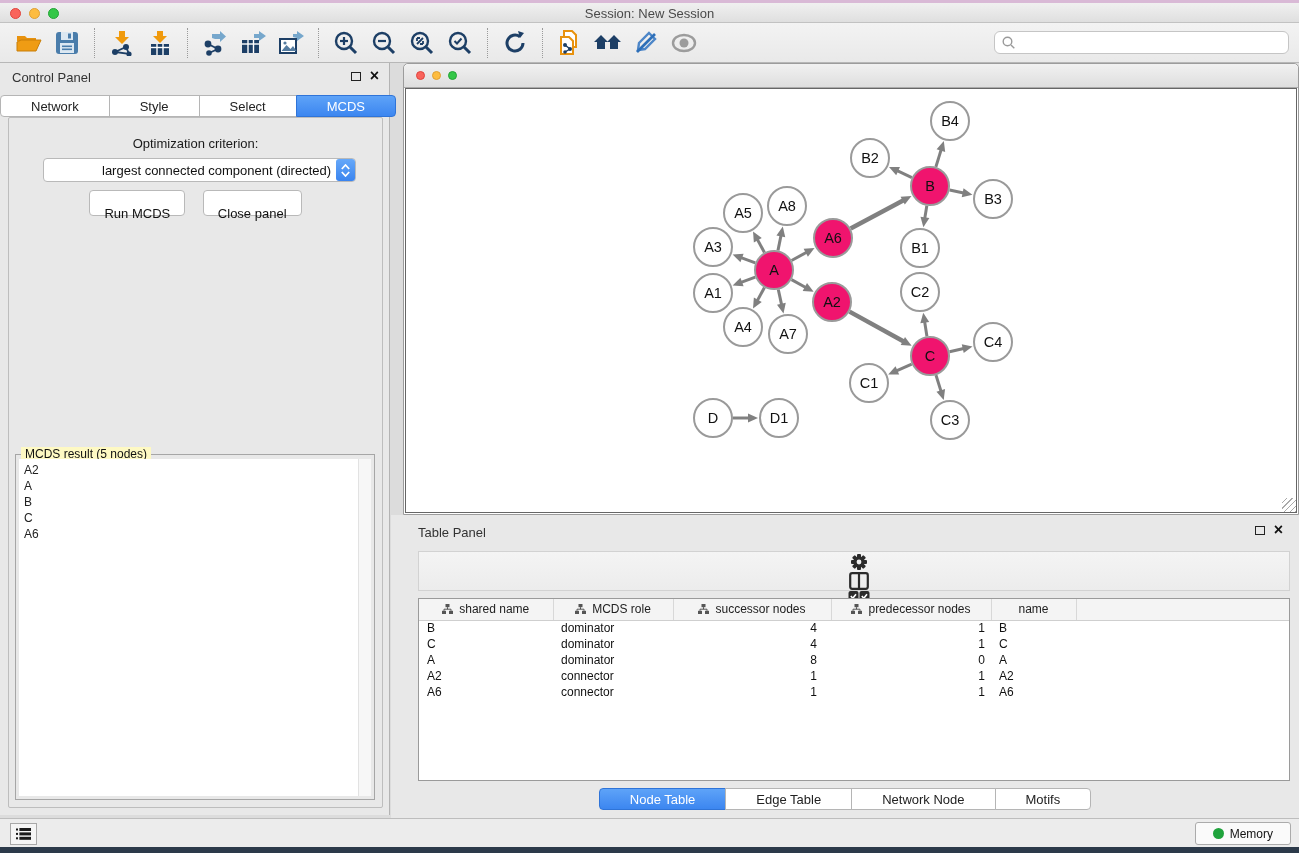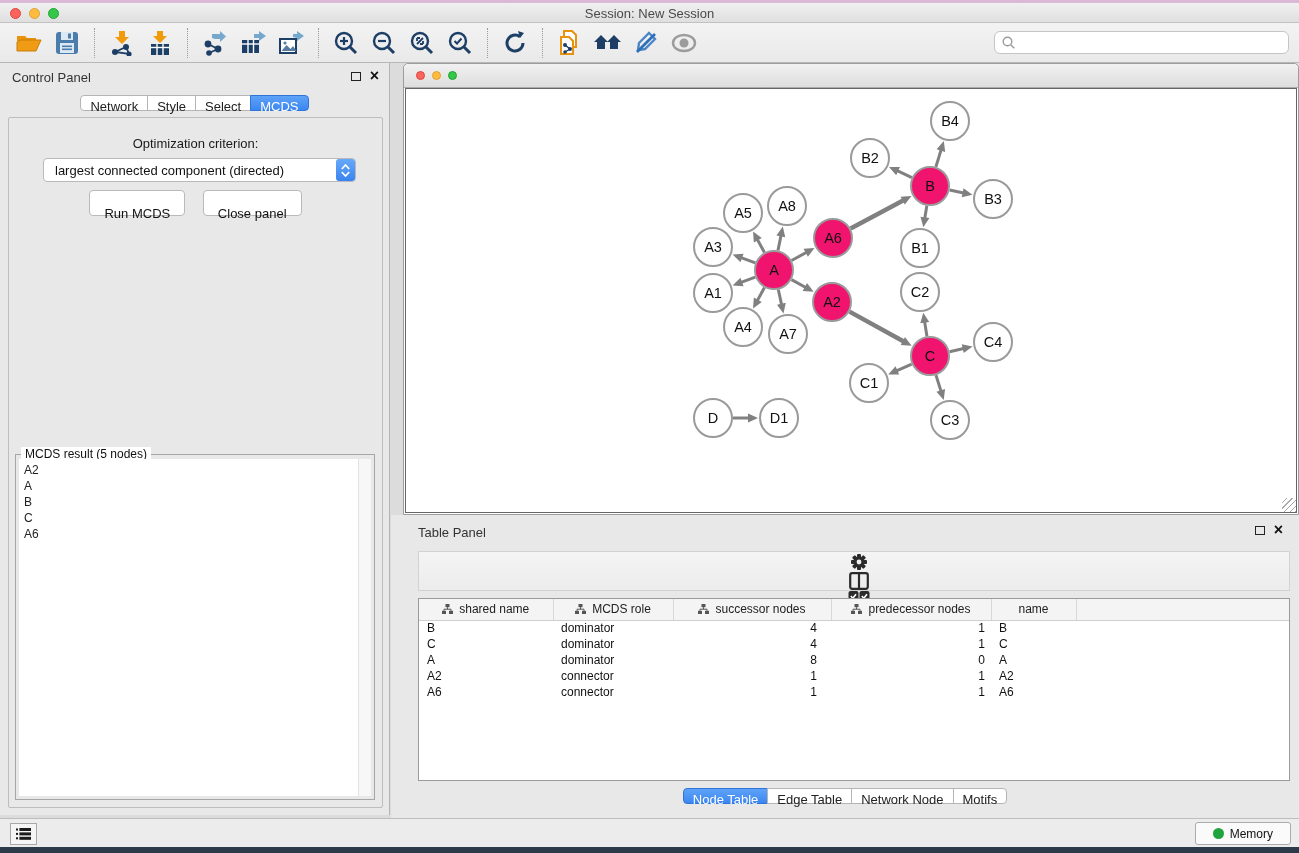--- a/index.html
+++ b/index.html
@@ -26,37 +26,37 @@
 
   
   .control-panel { position:absolute; left:0; top:63px; width:390px; height:752px; background:#e8e8e8; border-right:1px solid #b3b3b3; }
   .panel-head { position:absolute; left:0; top:4px; width:100%; height:22px;text-align:center; }
   .panel-head .ptitle { position:absolute; left:12px; top:3px; font-size:13px; color:#333; }
   .float-ic { display:inline-block; width:10px; height:9px; border:1.5px solid #222; background:transparent; }
   .close-ic { font-size:16px; font-weight:bold; color:#111; line-height:10px; }
   .cp-icons { position:absolute; right:10px; top:4px; display:flex; gap:9px; align-items:center; }
 
   .segtabs { display:inline-flex; }
-  .segtab { height:16px; line-height:22px; padding:0 9px; background:#fff; border:1px solid #b5b5b5; margin-left:-1px; font-size:13px; color:#222; }
+  .segtab { height:22px; line-height:22px; padding:0 30px; background:#fff; border:1px solid #b5b5b5; margin-left:-1px; font-size:13px; color:#222; }
   .segtab:first-child { border-radius:4px 0 0 4px; margin-left:0; }
   .segtab:last-child { border-radius:0 4px 4px 0; }
   .segtab.active { background:linear-gradient(#5ea3f8,#3c86f0); border-color:#2f74d8; color:#fff; }
   .cp-tabs { position:absolute; left:0; top:32px; width:100%; text-align:center; }
 
   .cp-content { position:absolute; left:8px; top:54px; width:375px; height:691px; border:1px solid #bdbdbd; border-radius:2px; background:#e8e8e8; }
   .opt-label { position:absolute; left:0; width:100%; top:18px; text-align:center; font-size:13px; color:#1a1a1a; }
   .combo { position:absolute; left:34px; top:40px; width:313px; height:24px; background:#fff; border:1px solid #b9b9b9; border-radius:4px; display:flex; align-items:center; }
-  .combo .val { flex:1; padding-left:11px; font-size:13px; color:#111; white-space:nowrap; overflow:hidden; }
+  .combo .val { flex:1; padding-left:26px; font-size:13px; color:#111; white-space:nowrap; overflow:hidden;margin-left:32px; }
   .combo .stepper { width:19px; height:22px; margin:0; border-radius:3px; background:linear-gradient(#66a8f9,#3a84ef); display:flex; flex-direction:column; align-items:center; justify-content:center; gap:1px; }
   .stepper svg { display:block; }
   .cp-buttons { position:absolute; left:0; top:72px; width:100%; text-align:center; }
   .btn { display:inline-block; height:23px; line-height:21px; padding:12px 14px; background:#fff; border:1px solid #b9b9b9; border-radius:4px; font-size:13px; color:#111; margin:0 7px; }
 
   .groupbox { position:absolute; left:6px; top:336px; width:360px; height:346px; border:1px solid #a6a6a6; }
-  .groupbox .glabel { position:absolute; top:-8px; left:5px; background:#ffffff; padding:0 4px; font-size:12px; color:#111; }
+  .groupbox .glabel { position:absolute; top:-8px; left:5px; background:#fef9c3; padding:0 4px; font-size:12px; color:#111; }
   .glist { position:absolute; left:3px; top:4px; right:16px; bottom:3px; background:#fff; font-size:12px; padding:3px 0 0 5px; line-height:16px; }
   .gscroll { position:absolute; right:3px; top:4px; width:13px; bottom:3px; background:#f7f7f7; border-left:1px solid #e2e2e2; }
 
   
   .net-window { position:absolute; left:403px; top:63px; width:896px; height:452px; background:#fff; border:1px solid #9c9c9c; border-radius:5px 5px 0 0; }
   .net-titlebar { position:absolute; left:0; top:0; width:100%; height:24px; background:linear-gradient(#f1f1f1,#dedede); border-bottom:1px solid #ababab; border-radius:5px 5px 0 0; }
   .net-titlebar .tl { width:9px; height:9px; top:7px; }
   .net-titlebar .title { position:absolute; left:0; right:0; top:5px; text-align:center; font-size:12px; color:#333; }
   .net-canvas { position:absolute; left:1px; top:24px; width:892px; height:425px; background:#fff; border:1px solid #666; }
   .grip { position:absolute; right:2px; bottom:2px; width:14px; height:14px;

